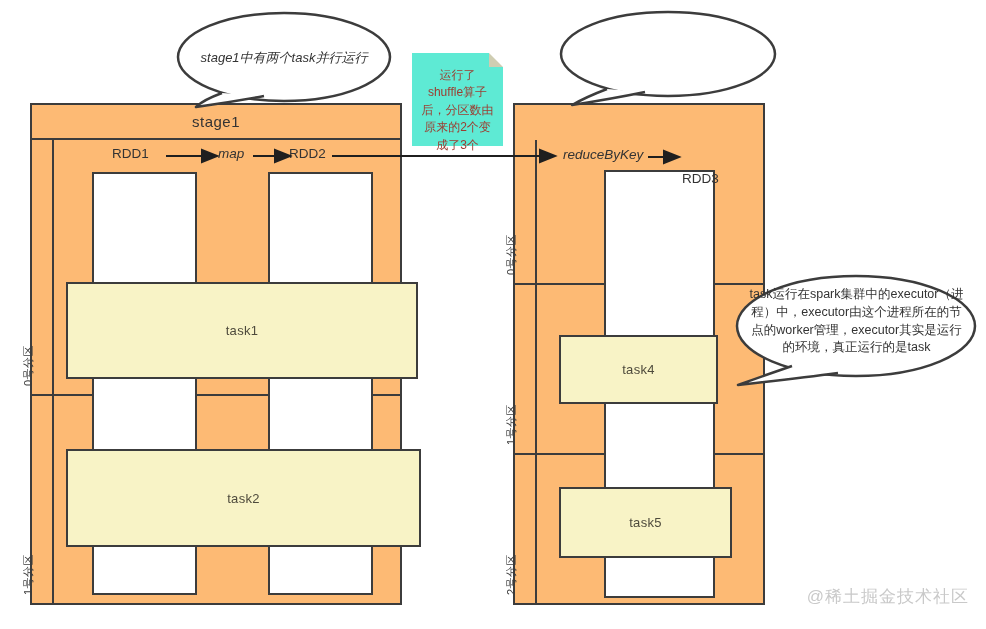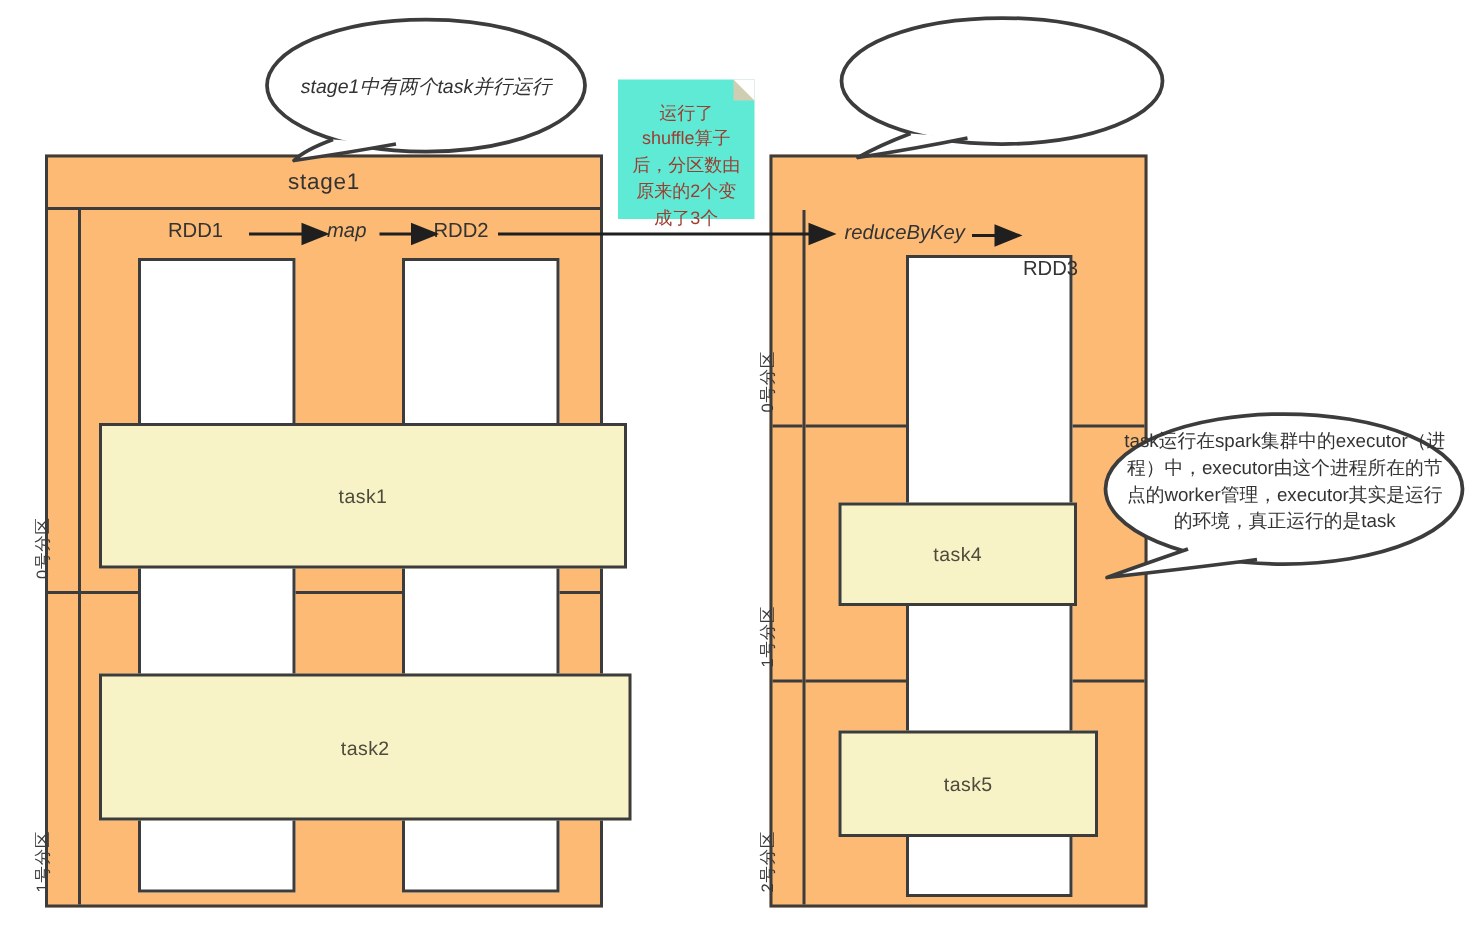--- a/index.html
+++ b/index.html
@@ -144,14 +144,15 @@
       <line x1="332" y1="156" x2="541" y2="156"></line>
       <polygon points="555,156 540,150 540,162"></polygon>
       <line x1="648" y1="157" x2="665" y2="157"></line>
       <polygon points="679,157 664,151 664,163"></polygon>
     </g>
   </svg>
 
   <div class="bubble-text" style="left:184px;top:49px;width:200px;font-style:italic;">stage1中有两个task并行运行</div>
   <div class="bubble-text small" style="left:747px;top:286px;width:219px;">task运行在spark集群中的executor（进程）中，executor由这个进程所在的节点的worker管理，executor其实是运行的环境，真正运行的是task</div>
 
+  <div class="watermark">@稀土掘金技术社区</div>
 
 </div>
 
 </body></html>

